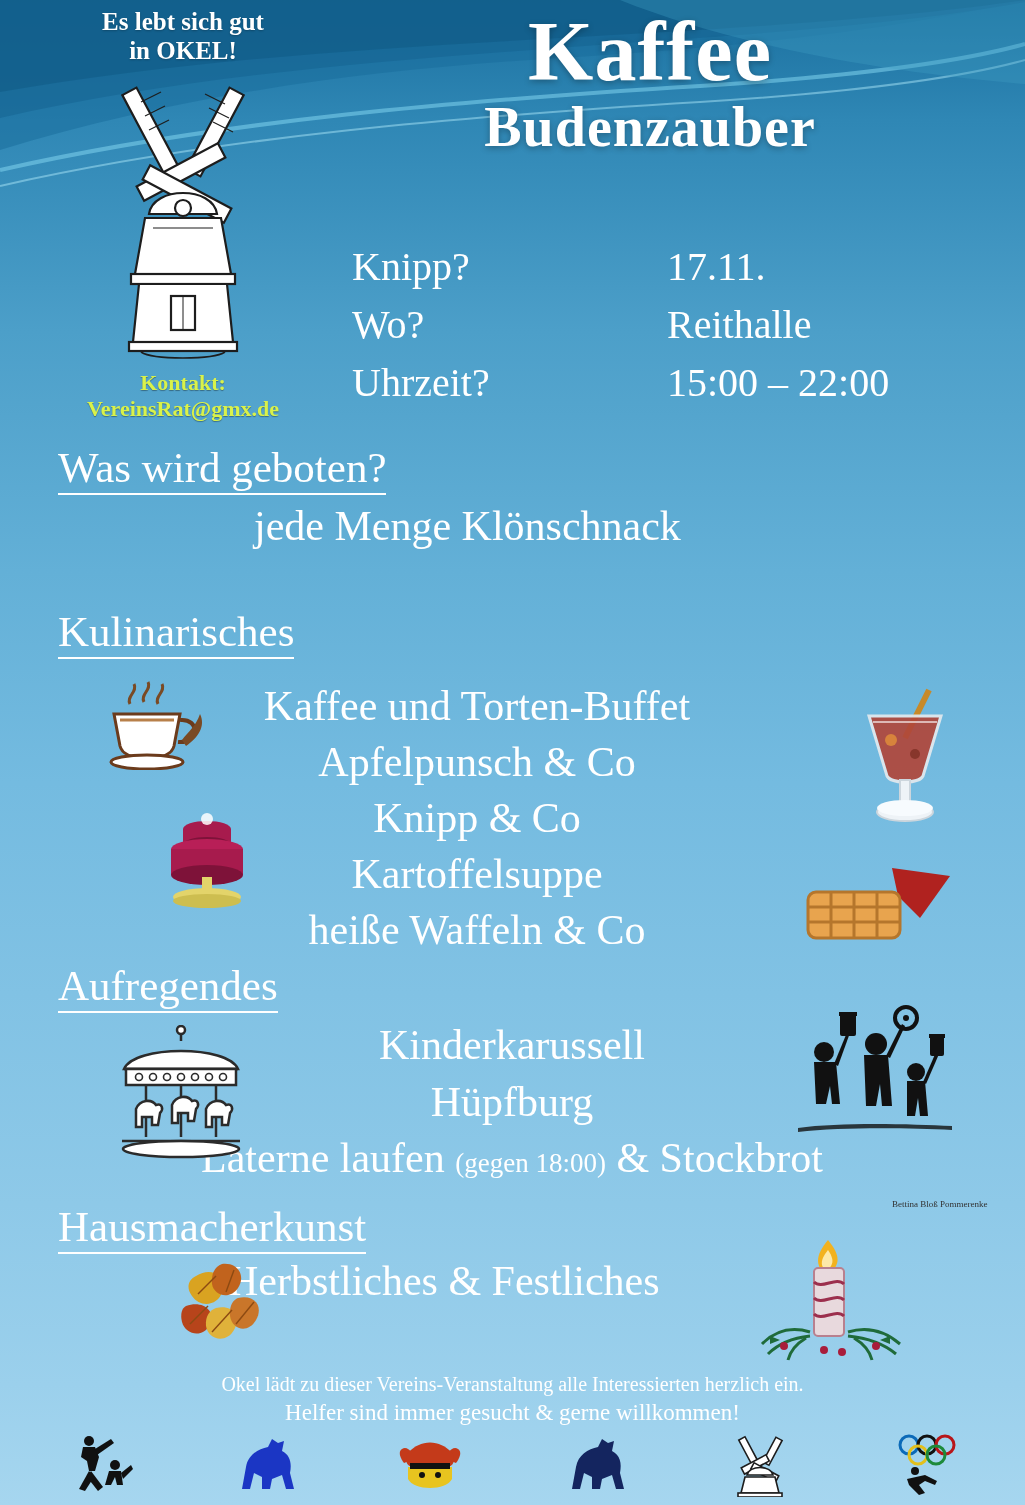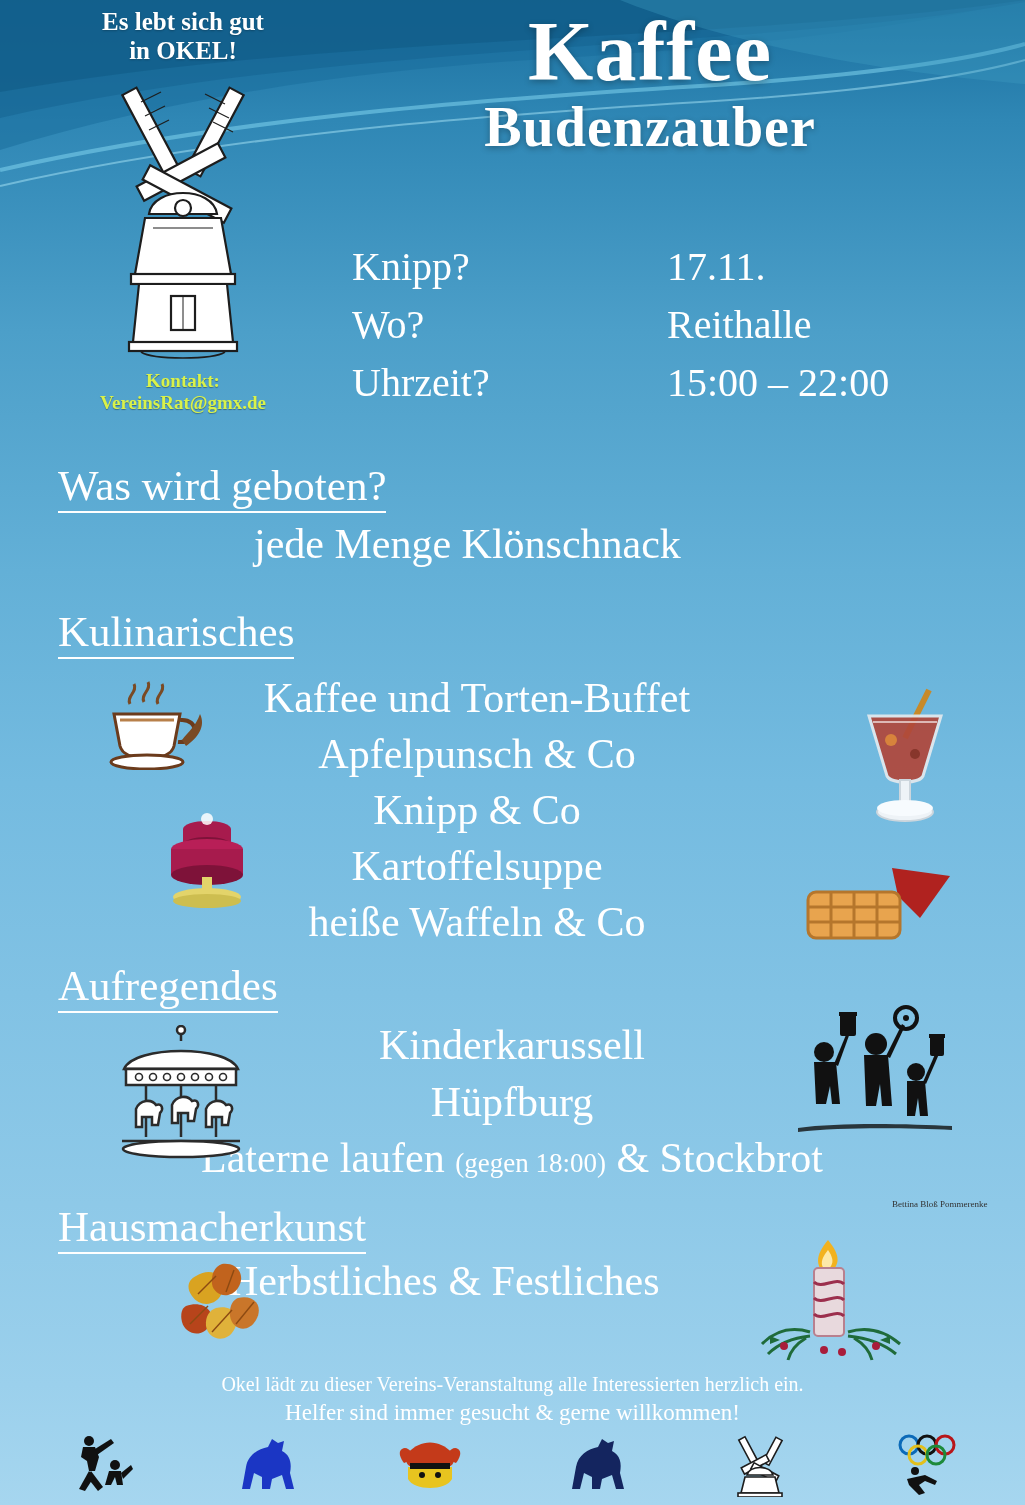--- a/index.html
+++ b/index.html
@@ -43,21 +43,21 @@
   }
   .windmill {
     margin: 2px auto 0;
     width: 200px;
     height: 300px;
     position: relative;
   }
   .contact {
     margin-top: 2px;
     color: #d9f24a;
-    font-size: 19px;
+    font-size: 22px;
     line-height: 1.2;
     font-weight: bold;
     text-shadow: 0 1px 1px rgba(0,0,0,.35);
   }
 
   
   .title-wrap {
     position: absolute;
     left: 300px;
     top: 10px;
@@ -98,31 +98,31 @@
   .section-head {
     color: #ffffff;
     font-size: 43px;
     line-height: 1.1;
     display: inline-block;
     border-bottom: 2px solid #ffffff;
     padding-bottom: 2px;
   }
   .block { position: absolute; color:#ffffff; }
 
-  #offer-block { left: 58px; top: 462px; width: 900px; }
+  #offer-block { left: 58px; top: 444px; width: 900px; }
   #offer-list {
     margin-top: 6px;
     margin-left: 196px;
     font-size: 42px;
     line-height: 1.2;
   }
 
   #culi-block { left: 58px; top: 608px; width: 930px; }
   #culi-list {
-    margin-top: 12px;
+    margin-top: 20px;
     text-align: center;
     width: 790px;
     margin-left: 24px;
     font-size: 42px;
     line-height: 1.33;
   }
 
   #excite-block { left: 58px; top: 962px; width: 930px; }
   #excite-list {
     margin-top: 4px;

